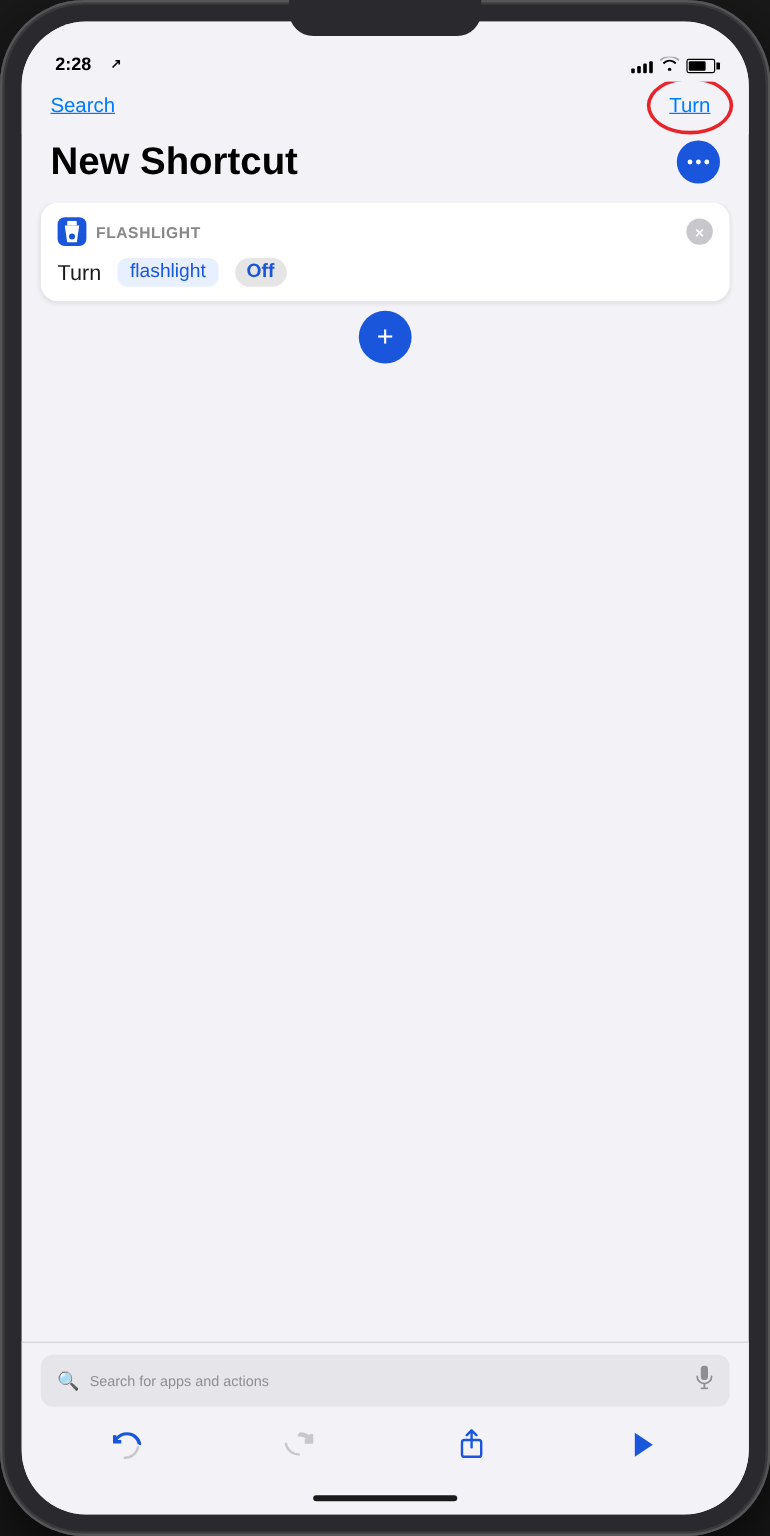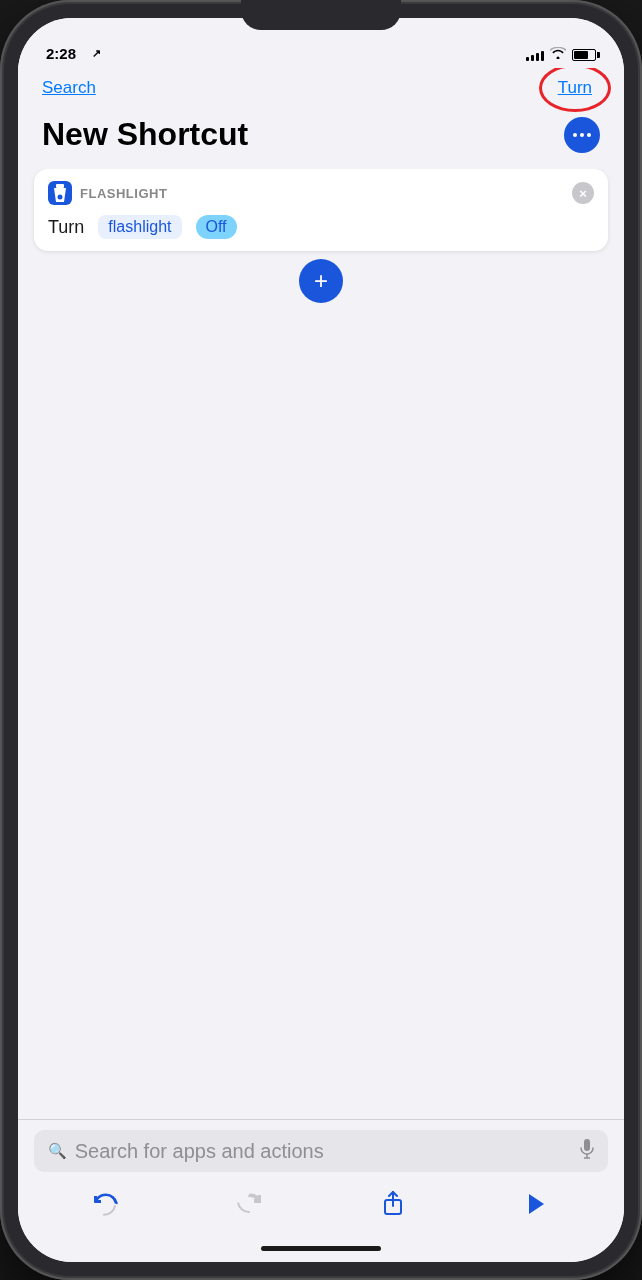--- a/index.html
+++ b/index.html
@@ -315,24 +315,24 @@
       background: #e8f0fe;
       color: #1a56db;
       font-size: 16px;
       font-weight: 500;
       padding: 3px 10px;
       border-radius: 8px;
       cursor: pointer;
     }
 
     .param-off {
-      background: #7dd3fc;
+      background: #e5e5e5;
       color: #1a56db;
       font-size: 16px;
-      font-weight: 400;
+      font-weight: 700;
       padding: 3px 10px;
       border-radius: 12px;
       cursor: pointer;
     }
 
     
     .add-button-wrap {
       display: flex;
       justify-content: center;
       margin-top: 8px;
@@ -366,21 +366,21 @@
       background: #e5e5ea;
       border-radius: 10px;
       padding: 9px 14px;
       display: flex;
       align-items: center;
       gap: 8px;
       margin-bottom: 10px;
     }
 
     .search-placeholder {
-      font-size: 20px;
+      font-size: 12px;
       color: #8e8e93;
       flex: 1;
     }
 
     .mic-icon {
       color: #8e8e93;
       font-size: 16px;
     }
 
     .toolbar-actions {

